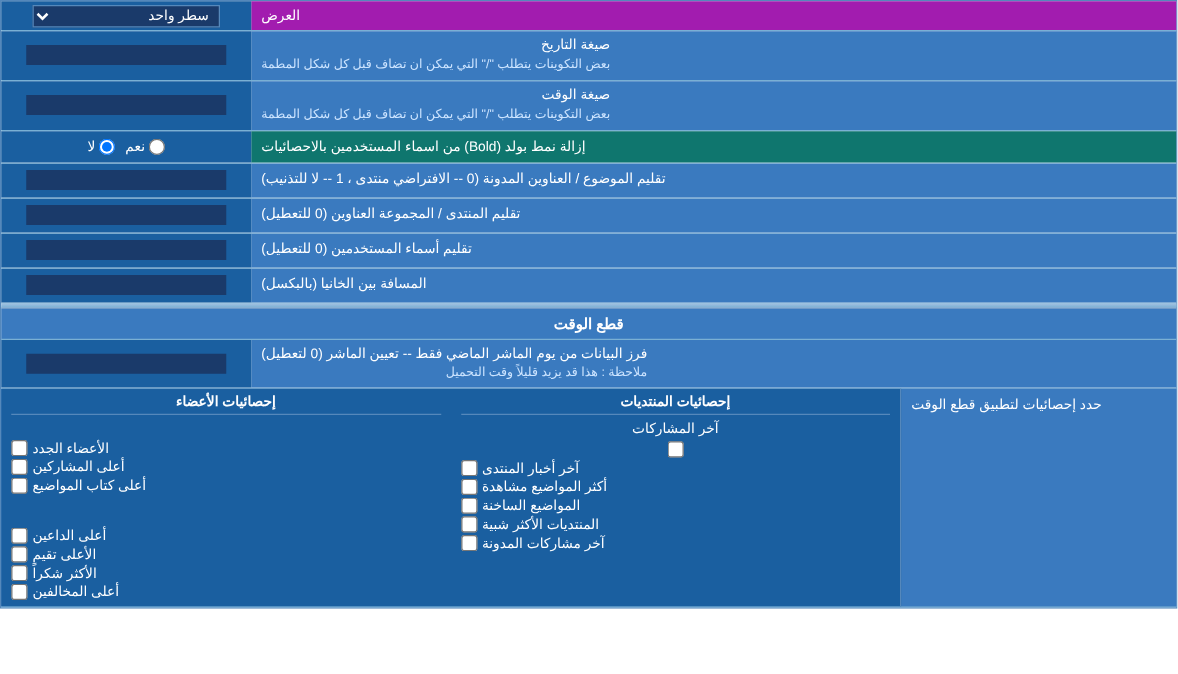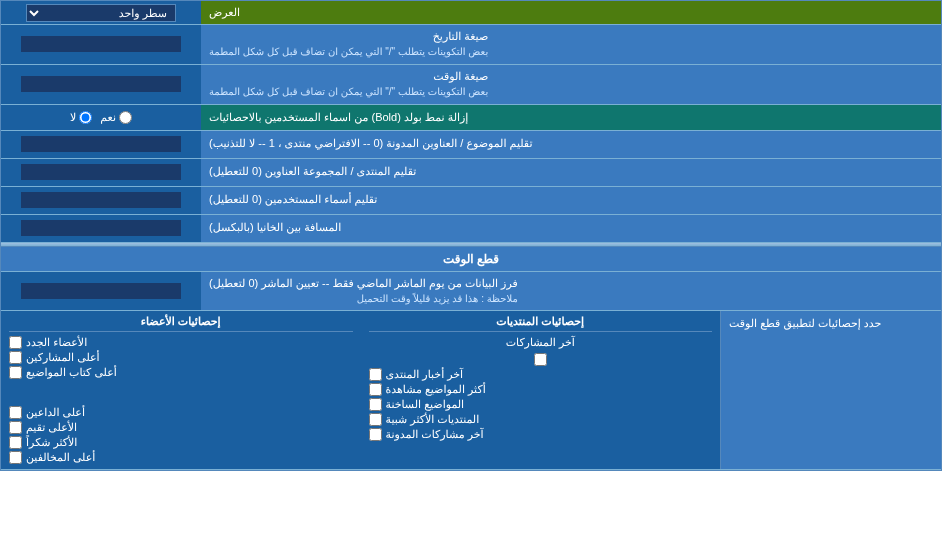--- a/index.html
+++ b/index.html
@@ -69,21 +69,21 @@
 
     
     .top-row {
       display: flex;
       align-items: stretch;
       border-bottom: 1px solid #7ab0d4;
       min-height: 24px;
     }
 
     .top-row-label {
-      background: #4d7c0f;
+      background: #a21caf;
       color: #fff;
       padding: 3px 8px;
       flex: 1;
       text-align: right;
       display: flex;
       align-items: center;
       justify-content: flex-end;
       font-size: 11px;
     }
 
@@ -267,21 +267,21 @@
           <span>المنتديات الأكثر شبية</span>
           <input type="checkbox" style="">
         </div>
         <div style="color:#fff; font-size:11px; display:flex; align-items:center; justify-content:flex-end; gap:4px; padding:1px 0;">
           <span>آخر مشاركات المدونة</span>
           <input type="checkbox" style="">
         </div>
       </div>
 
       <div style="flex:1; padding:4px 8px;">
-        <div style="color:#fff; font-weight:bold; font-size:11px; text-align:center; border-bottom:1px solid #5588bb; padding-bottom:3px; margin-bottom:3px;">إحصائيات الأعضاء</div>
+        <div style="color:#fff; font-weight:bold; font-size:11px; text-align:center; border-bottom:1px solid #5588bb; padding-bottom:3px; margin-bottom:19px;">إحصائيات الأعضاء</div>
 
         <div style="color:#fff; font-size:11px; display:flex; align-items:center; justify-content:flex-end; gap:4px; padding:1px 0;">
           <span>الأعضاء الجدد</span>
           <input type="checkbox" style="">
         </div>
         <div style="color:#fff; font-size:11px; display:flex; justify-content:flex-end; gap:4px; padding:1px 0;">
           <span>أعلى المشاركين</span>
           <input type="checkbox" style="">
         </div>
         <div style="color:#fff; font-size:11px; display:flex; align-items:center; justify-content:flex-end; gap:4px; padding:1px 0;">

